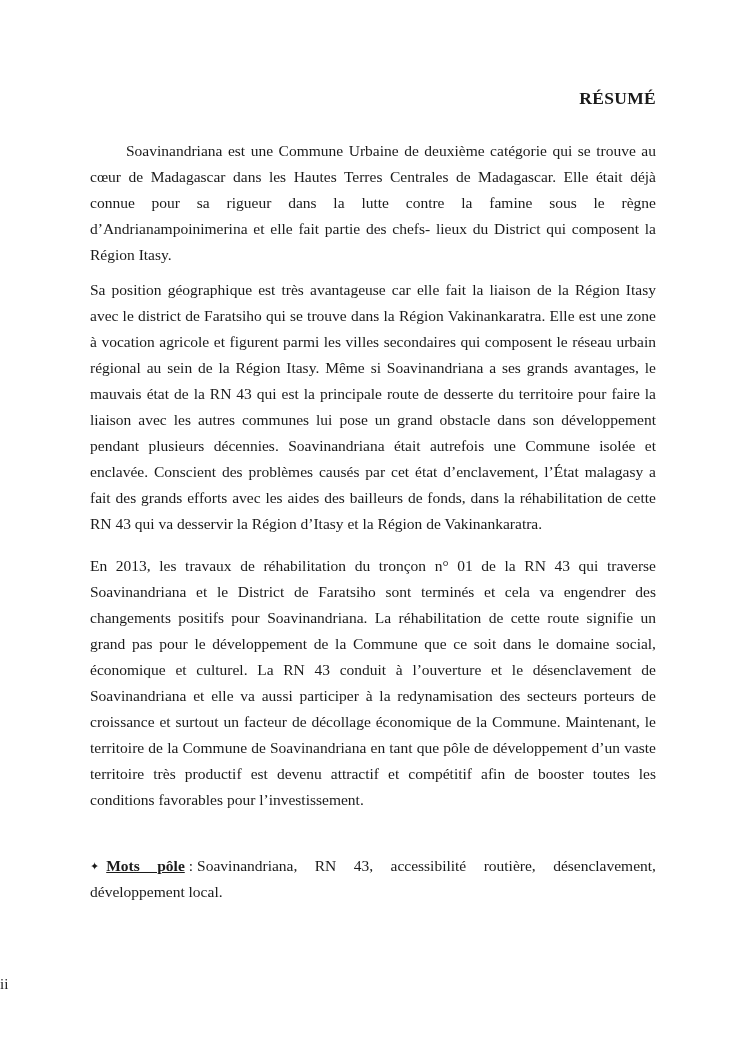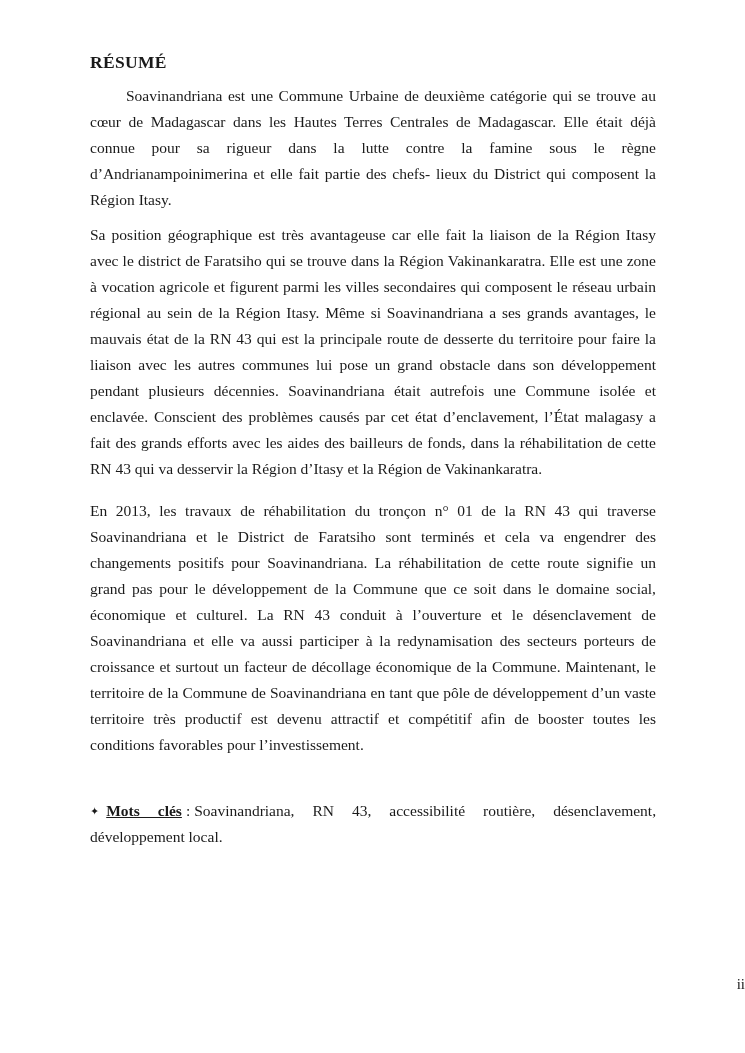--- a/index.html
+++ b/index.html
@@ -16,36 +16,36 @@
     overflow: hidden;
   }
   .page {
     position: absolute;
     left: 90px;
     top: 0;
     width: 566px;
     height: 1053px;
   }
   .doc-title {
-    margin: 52px 0 0 0;
-    text-align: left;
+    margin: 88px 0 0 0;
+    text-align: right;
     font-size: 17.5px;
     line-height: 21px;
     font-weight: bold;
     letter-spacing: 0.3px;
   }
   .para {
     margin: 0 0 9px 0;
     font-size: 15.5px;
     line-height: 26px;
     text-align: justify;
     text-justify: inter-word;
   }
   .para.first {
-    margin-top: 10px;
+    margin-top: 29px;
     text-indent: 36px;
   }
   .para.p2 {
     margin-bottom: 16px;
   }
   .keywords {
     margin-top: 40px;
     font-size: 15.5px;
     line-height: 26px;
     text-align: justify;
@@ -61,36 +61,36 @@
     text-decoration: underline;
   }
   .kw-sep {
     margin: 0 4px;
   }
   .page-number {
     position: absolute;
     left: 0;
     right: 0;
     bottom: 60px;
-    text-align: right;
+    text-align: left;
     font-size: 15px;
   }
 </style>
 </head>
 <body>
 
 <div class="page">
 
   <h1 class="doc-title">RÉSUMÉ</h1>
 
   <p class="para first">Soavinandriana est une Commune Urbaine de deuxième catégorie qui se trouve au cœur de Madagascar dans les Hautes Terres Centrales de Madagascar. Elle était déjà connue pour sa rigueur dans la lutte contre la famine sous le règne d’Andrianampoinimerina et elle fait partie des chefs- lieux du District qui composent la Région Itasy.</p>
 
   <p class="para p2">Sa position géographique est très avantageuse car elle fait la liaison de la Région Itasy avec le district de Faratsiho qui se trouve dans la Région Vakinankaratra. Elle est une zone à vocation agricole et figurent parmi les villes secondaires qui composent le réseau urbain régional au sein de la Région Itasy. Même si Soavinandriana a ses grands avantages, le mauvais état de la RN 43 qui est la principale route de desserte du territoire pour faire la liaison avec les autres communes lui pose un grand obstacle dans son développement pendant plusieurs décennies. Soavinandriana était autrefois une Commune isolée et enclavée. Conscient des problèmes causés par cet état d’enclavement, l’État malagasy a fait des grands efforts avec les aides des bailleurs de fonds, dans la réhabilitation de cette RN 43 qui va desservir la Région d’Itasy et la Région de Vakinankaratra.</p>
 
   <p class="para">En 2013, les travaux de réhabilitation du tronçon n° 01 de la RN 43 qui traverse Soavinandriana et le District de Faratsiho sont terminés et cela va engendrer des changements positifs pour Soavinandriana. La réhabilitation de cette route signifie un grand pas pour le développement de la Commune que ce soit dans le domaine social, économique et culturel. La RN 43 conduit à l’ouverture et le désenclavement de Soavinandriana et elle va aussi participer à la redynamisation des secteurs porteurs de croissance et surtout un facteur de décollage économique de la Commune. Maintenant, le territoire de la Commune de Soavinandriana en tant que pôle de développement d’un vaste territoire très productif est devenu attractif et compétitif afin de booster toutes les conditions favorables pour l’investissement.</p>
 
   <p class="keywords">
-    <span class="bullet">✦</span><span class="kw-label">Mots clés</span><span class="kw-sep">:</span><span>Soavinandriana, RN 43, accessibilité routière, désenclavement, développement local.</span>
+    <span class="bullet">✦</span><span class="kw-label">Mots pôle</span><span class="kw-sep">:</span><span>Soavinandriana, RN 43, accessibilité routière, désenclavement, développement local.</span>
   </p>
 
 </div>
 
 <div class="page-number">ii</div>
 
 </body></html>

